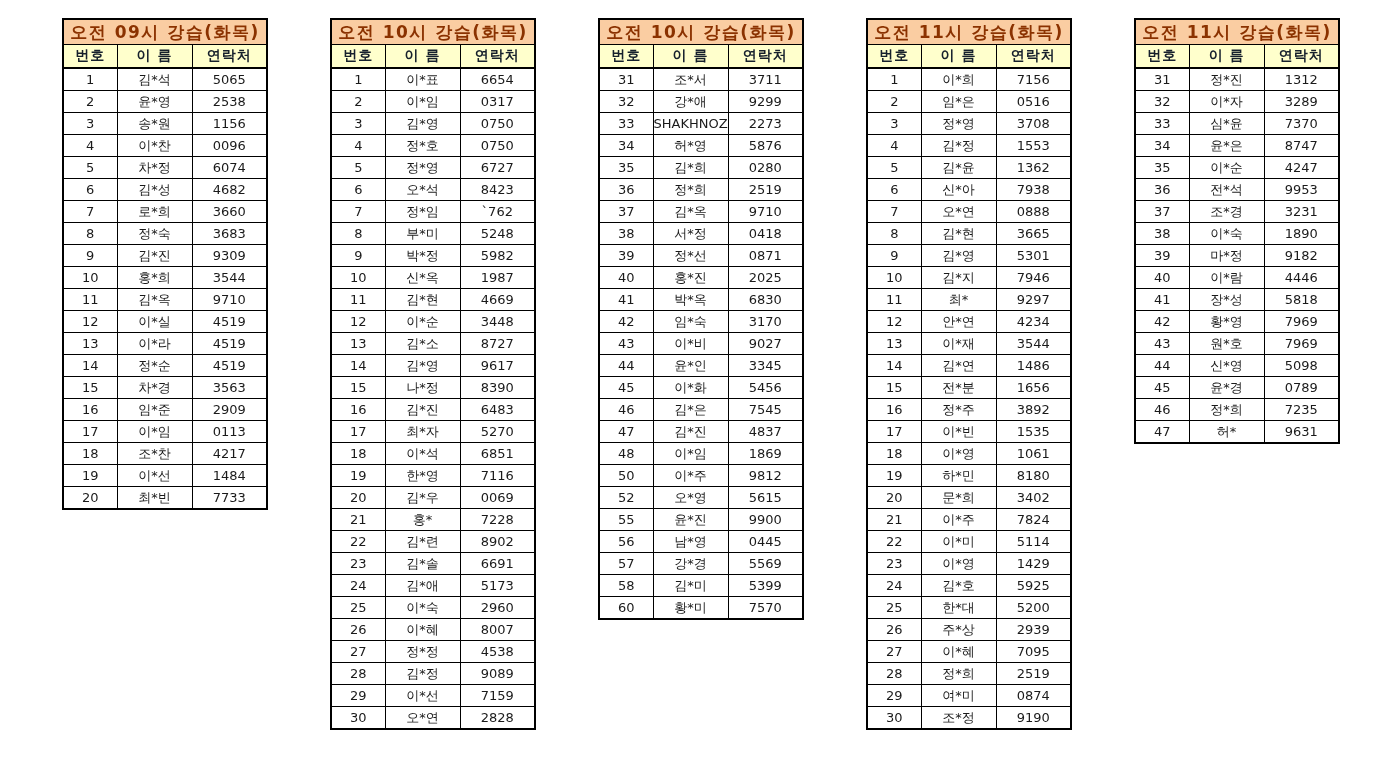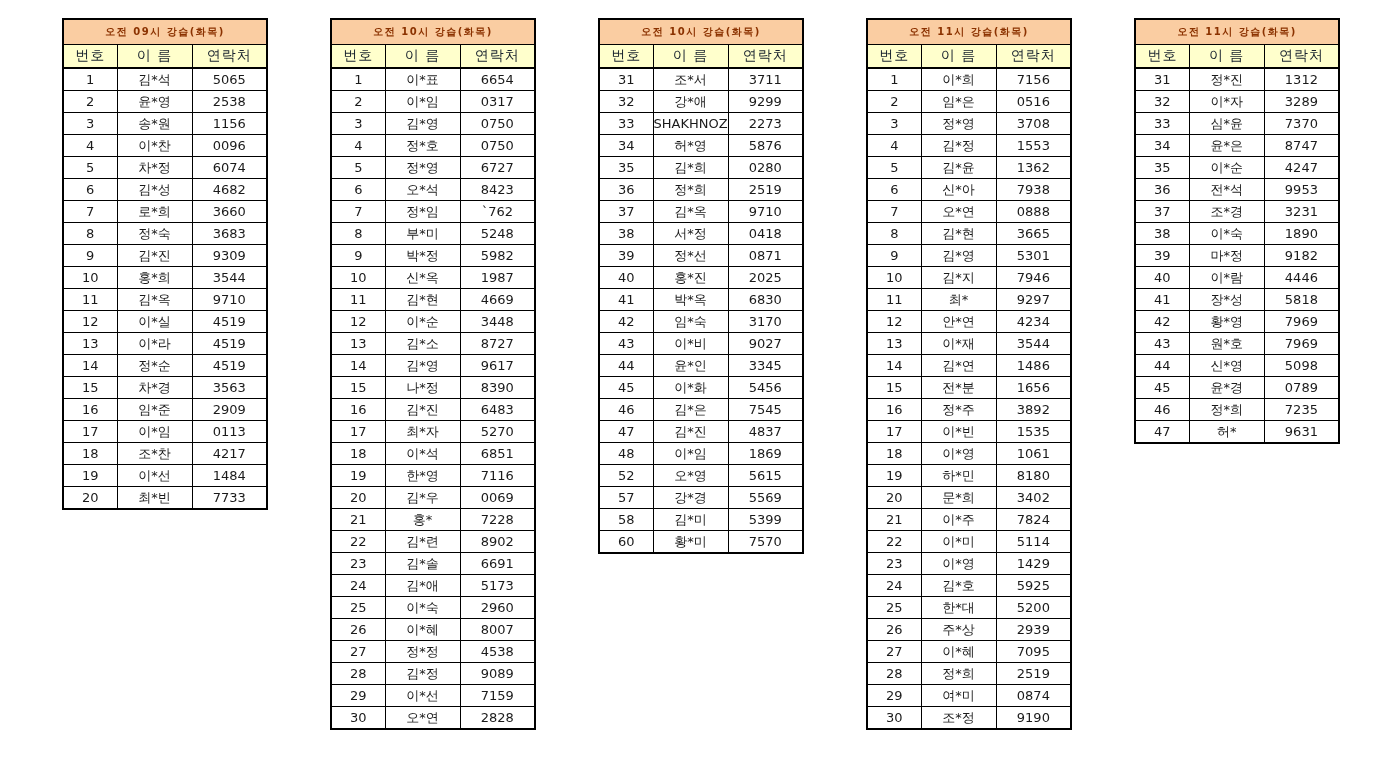--- a/index.html
+++ b/index.html
@@ -30,29 +30,29 @@
     text-align: center;
     vertical-align: middle;
     padding: 0;
     white-space: nowrap;
     overflow: hidden;
   }
   th.title {
     background: var(--title-bg, #FACDA2);
     color: var(--title-text, #8B3200);
     font-weight: bold;
-    font-size: 10px;
+    font-size: 17px;
     letter-spacing: 1.5px;
     height: 24px;
     border-bottom-width: 2px;
   }
   tr.cols th {
     background: var(--header-bg, #FFFFCC);
     color: var(--header-text, #16202C);
-    font-weight: normal;
+    font-weight: bold;
     font-size: 14px;
     letter-spacing: 1px;
     height: 22px;
     border-bottom-width: 2px;
   }
   table.sched td {
     height: 21px;
     font-size: 13px;
     color: var(--cell-text, #1A1A1A);
   }
@@ -450,23 +450,38 @@
           <td>47</td>
           <td>김*진</td>
           <td>4837</td>
         </tr>
         <tr>
           <td>48</td>
           <td>이*임</td>
           <td>1869</td>
         </tr>
         <tr>
+          <td>50</td>
+          <td>이*주</td>
+          <td>9812</td>
+        </tr>
+        <tr>
           <td>52</td>
           <td>오*영</td>
           <td>5615</td>
+        </tr>
+        <tr>
+          <td>55</td>
+          <td>윤*진</td>
+          <td>9900</td>
+        </tr>
+        <tr>
+          <td>56</td>
+          <td>남*영</td>
+          <td>0445</td>
         </tr>
         <tr>
           <td>57</td>
           <td>강*경</td>
           <td>5569</td>
         </tr>
         <tr>
           <td>58</td>
           <td>김*미</td>
           <td>5399</td>

